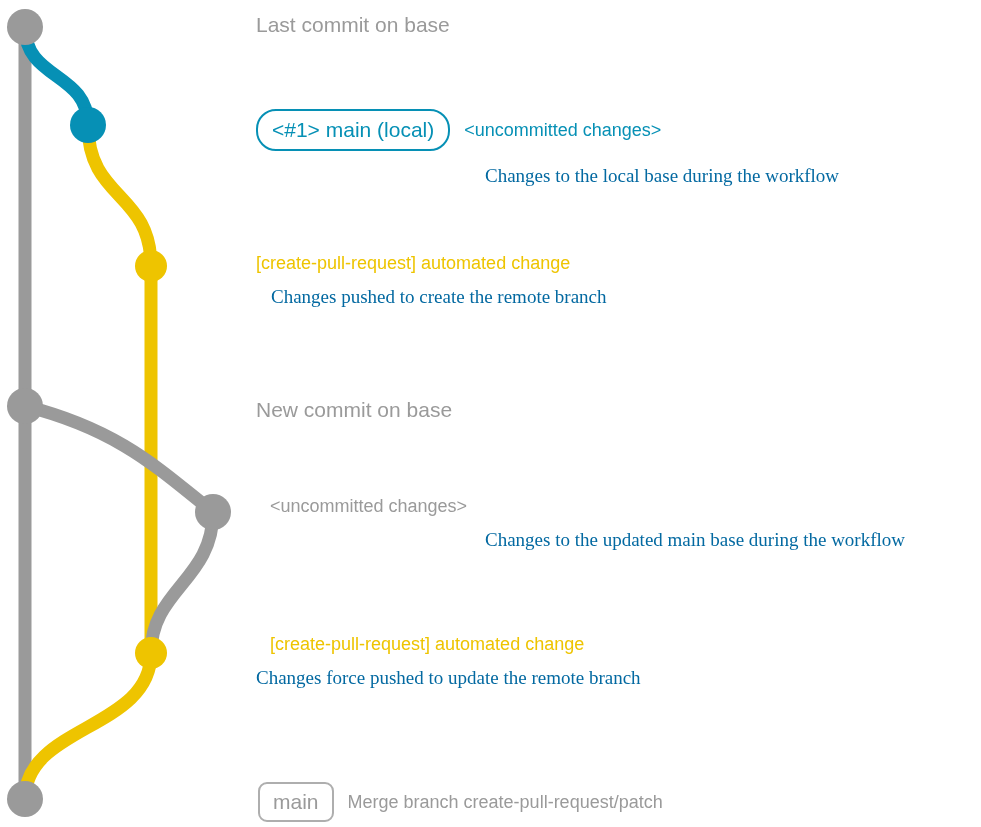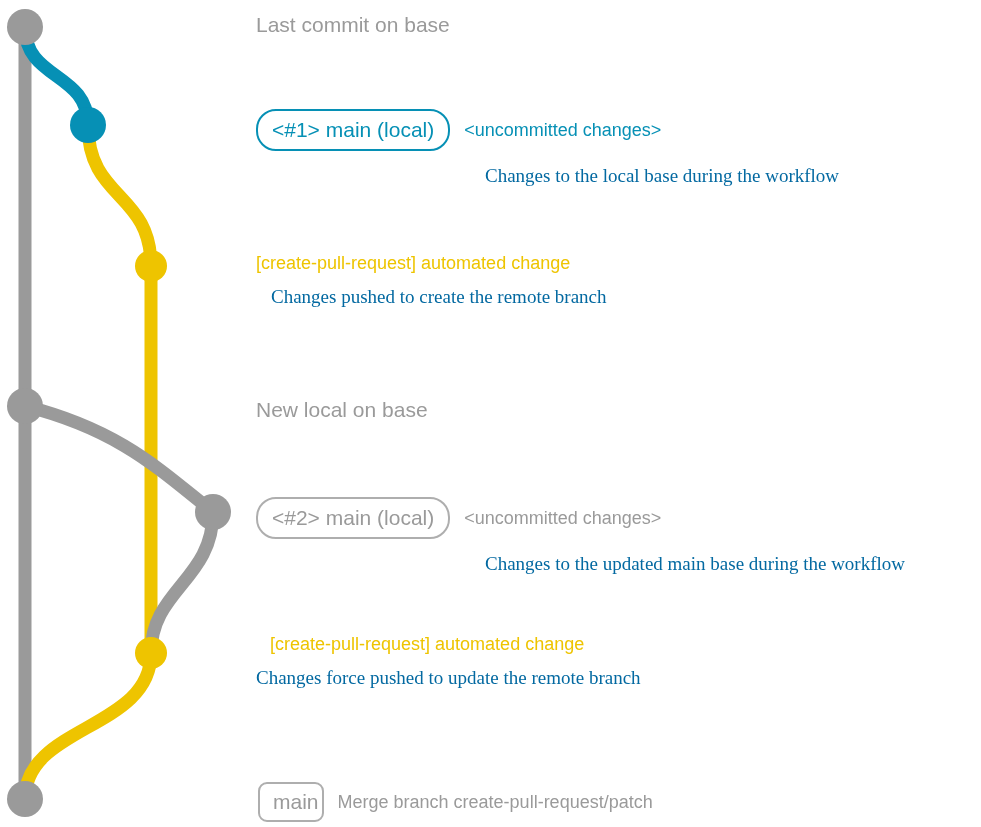--- a/index.html
+++ b/index.html
@@ -49,21 +49,21 @@
     color: #9a9a9a;
     font-size: 21px;
     font-family: "Liberation Sans", sans-serif;
     line-height: 1;
     padding: 8px 14px 9px 14px;
     border-radius: 19px;
     background: transparent;
   }
   .badge.pill { border-radius: 20px; }
   .badge.soft { border-radius: 13px; }
-  .badge.small { border-radius: 9px; padding: 7px 3px 8px 13px; }
+  .badge.small { border-radius: 9px; padding: 7px 13px 8px 13px; }
   .badge.teal { border-color: #0690b5; color: #0690b5; }
   .badge.yellow { border-color: #eec400; color: #eec400; }
   .badge.gray { border-color: #aeaeae; color: #9a9a9a; }
 
   .commit-msg {
     font-size: 18px;
     font-family: "Liberation Sans", sans-serif;
     line-height: 1;
     white-space: nowrap;
   }
@@ -144,29 +144,28 @@
       <div class="row-head">
         <span class="commit-msg yellow">[create-pull-request] automated change</span>
       </div>
       <div class="note" style="margin-left:15px;">Changes pushed to create the remote branch</div>
     </div>
   </div>
 
   <div class="row" style="left:256px; top:399px;">
     <div class="row-inner">
       <div class="row-head">
-        <span class="standalone-label gray">New local on base</span>
+        <span class="standalone-label gray">New commit on base</span>
       </div>
     </div>
   </div>
 
   <div class="row" style="left:256px; top:497px;">
     <div class="row-inner">
       <div class="row-head">
-        <span class="badge gray pill">&lt;#2&gt; main (local)</span>
         <span class="msg-gap"></span>
         <span class="commit-msg gray">&lt;uncommitted changes&gt;</span>
       </div>
       <div class="note" style="margin-left:229px;">Changes to the updated main base during the workflow</div>
     </div>
   </div>
 
   <div class="row" style="left:256px; top:635px;">
     <div class="row-inner">
       <div class="row-head">

